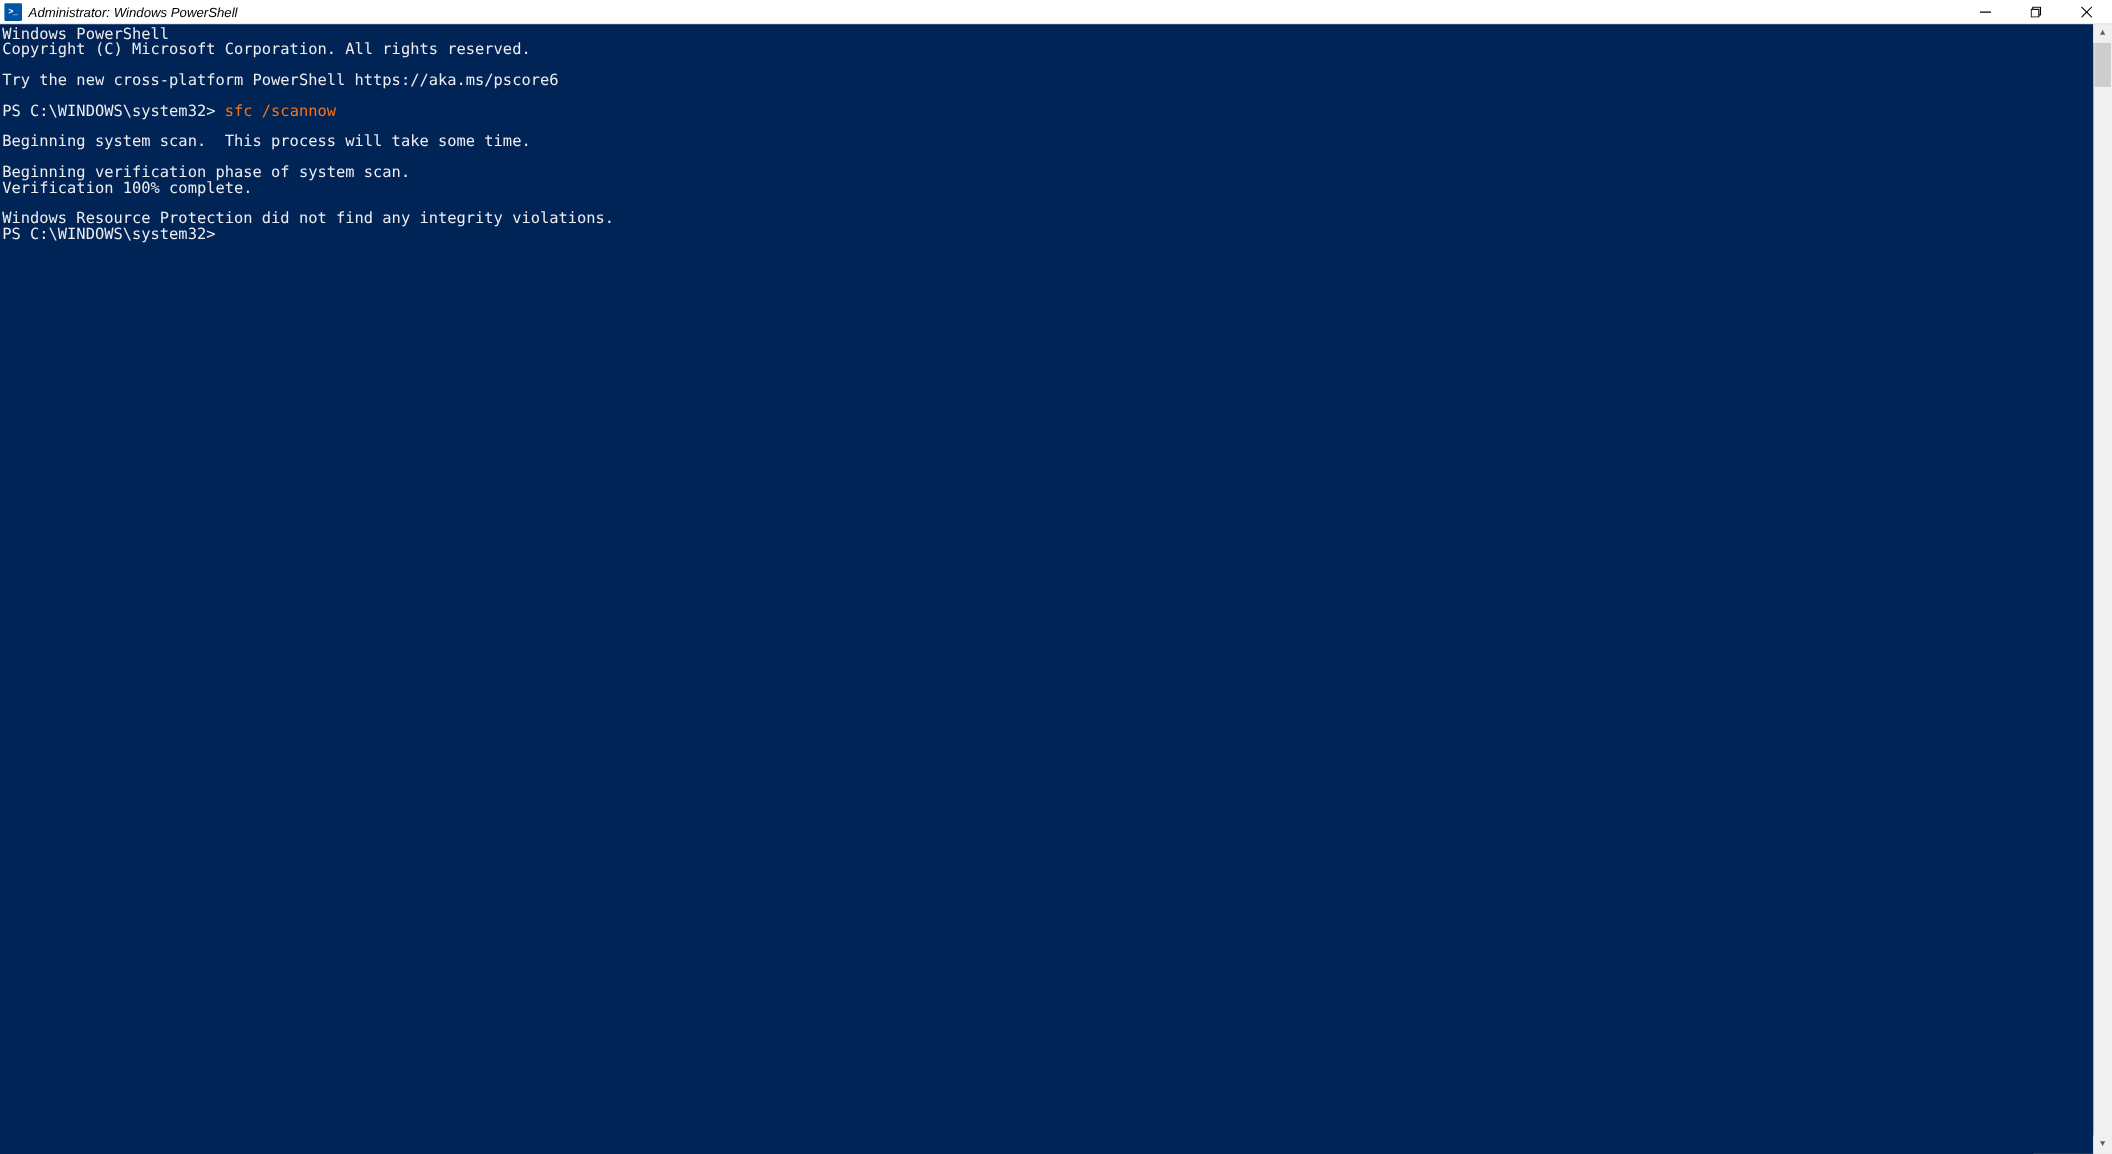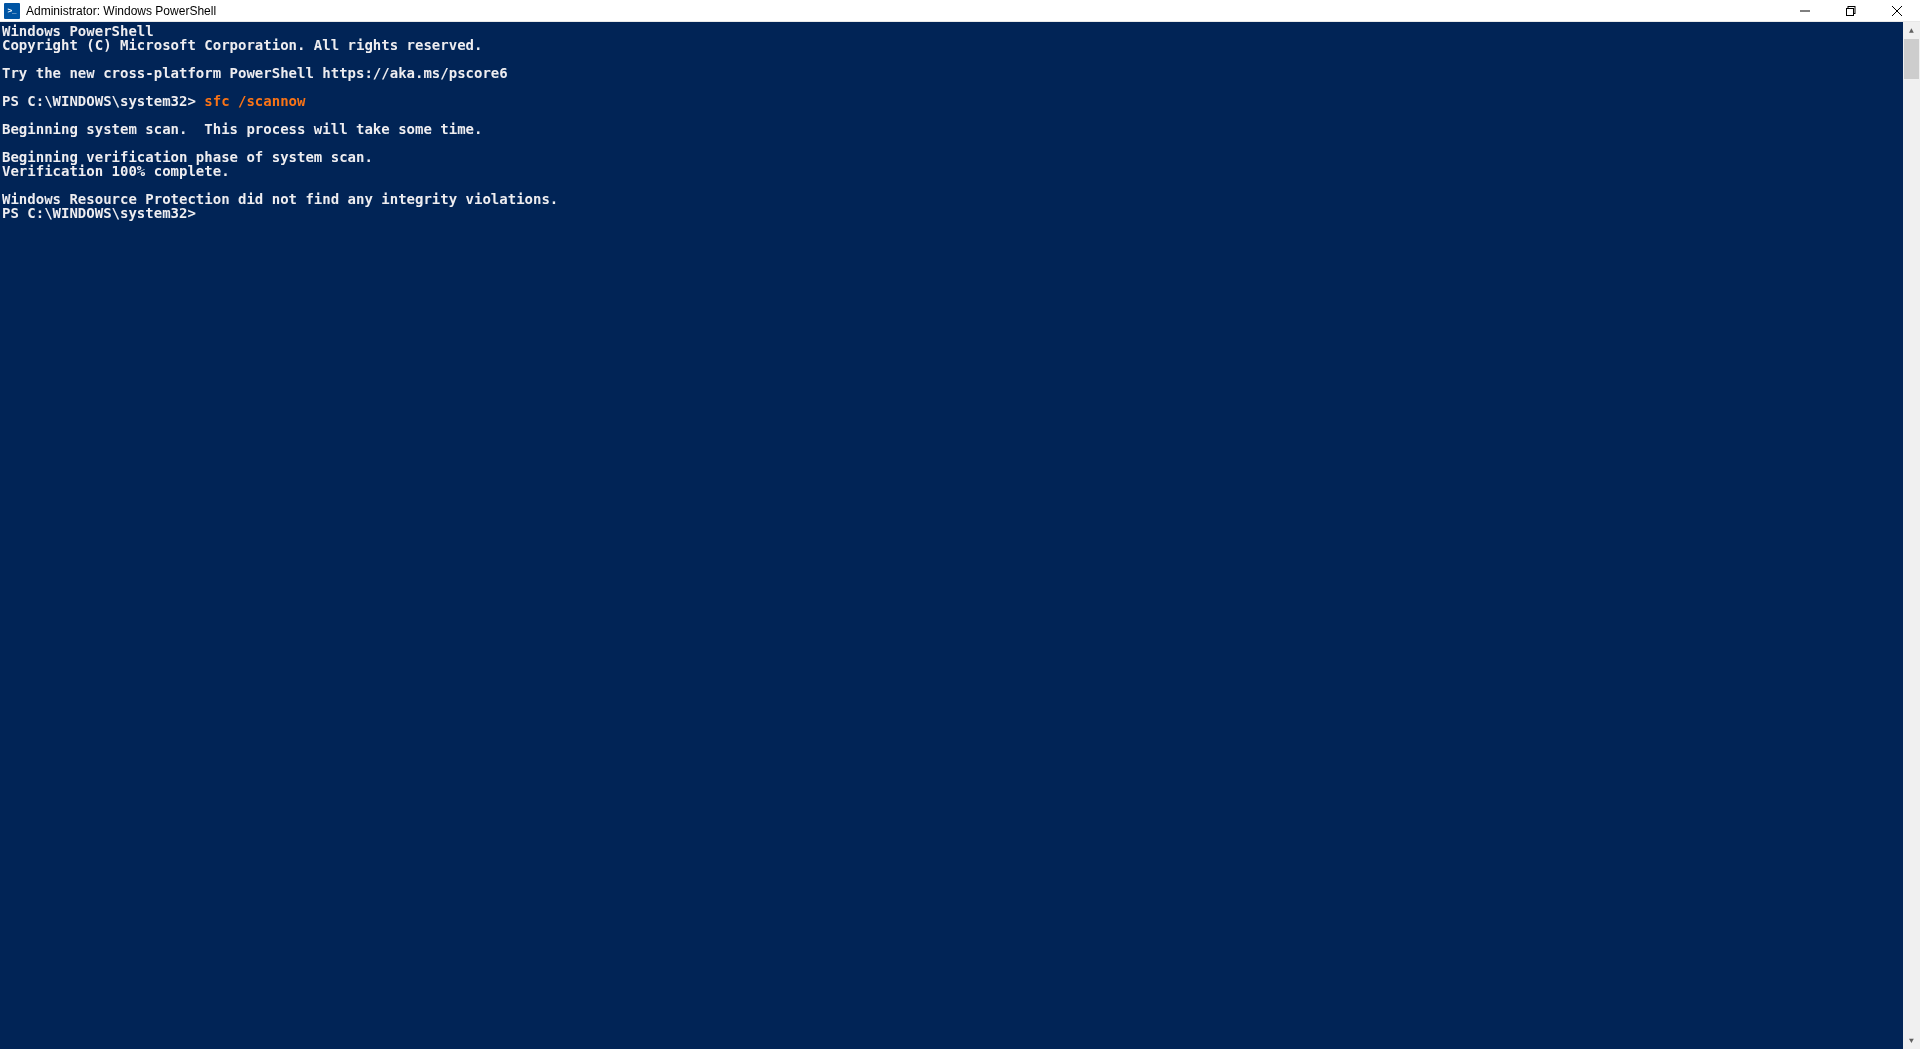--- a/index.html
+++ b/index.html
@@ -24,20 +24,21 @@
       height: 22px;
       background: #ffffff;
       display: flex;
       align-items: center;
       justify-content: space-between;
       padding-left: 4px;
       font-family: "Segoe UI", Tahoma, sans-serif;
       font-size: 12px;
       color: #000000;
       border-bottom: 1px solid #e8e8e8;
+      font-style: italic;
     }
     .title-left {
       display: flex;
       align-items: center;
       gap: 6px;
     }
     .title-icon {
       width: 16px;
       height: 16px;
       background: #0055a4;
@@ -83,21 +84,20 @@
     }
     .terminal-content {
       flex: 1;
       padding: 2px 0 0 2px;
       color: #eeedf0;
       font-size: 14px;
       line-height: 14px;
       white-space: pre;
       font-family: Consolas, monospace;
       overflow: hidden;
-      font-weight: bold;
     }
     .cmd {
       color: #f97316;
     }
     .scrollbar {
       width: 17px;
       height: 100%;
       background: #f0f0f0;
       position: relative;
     }

